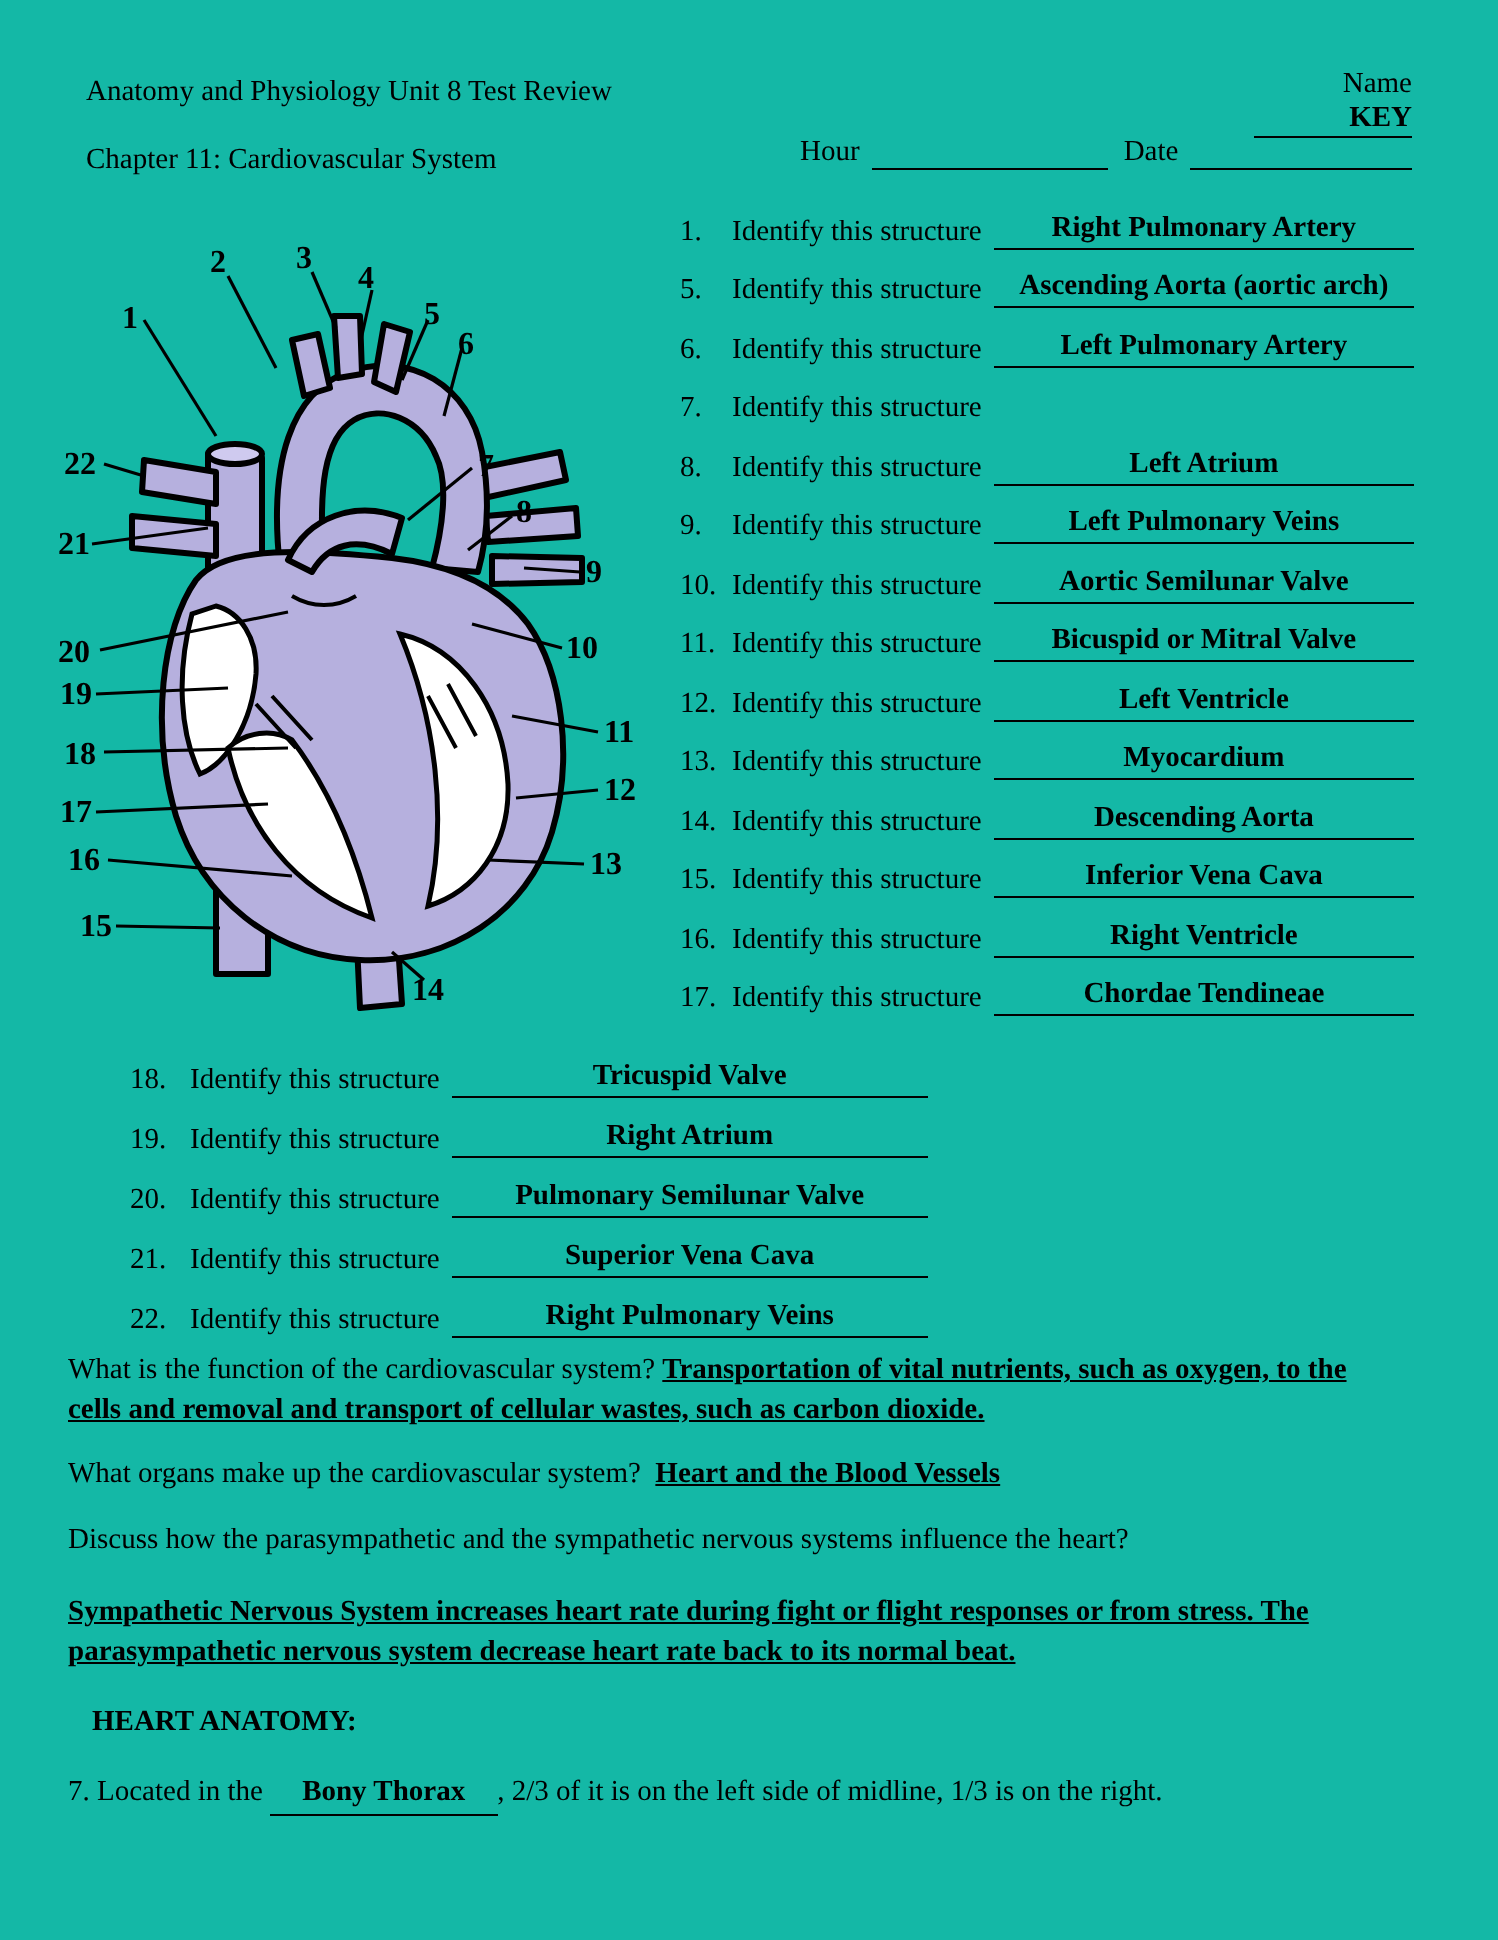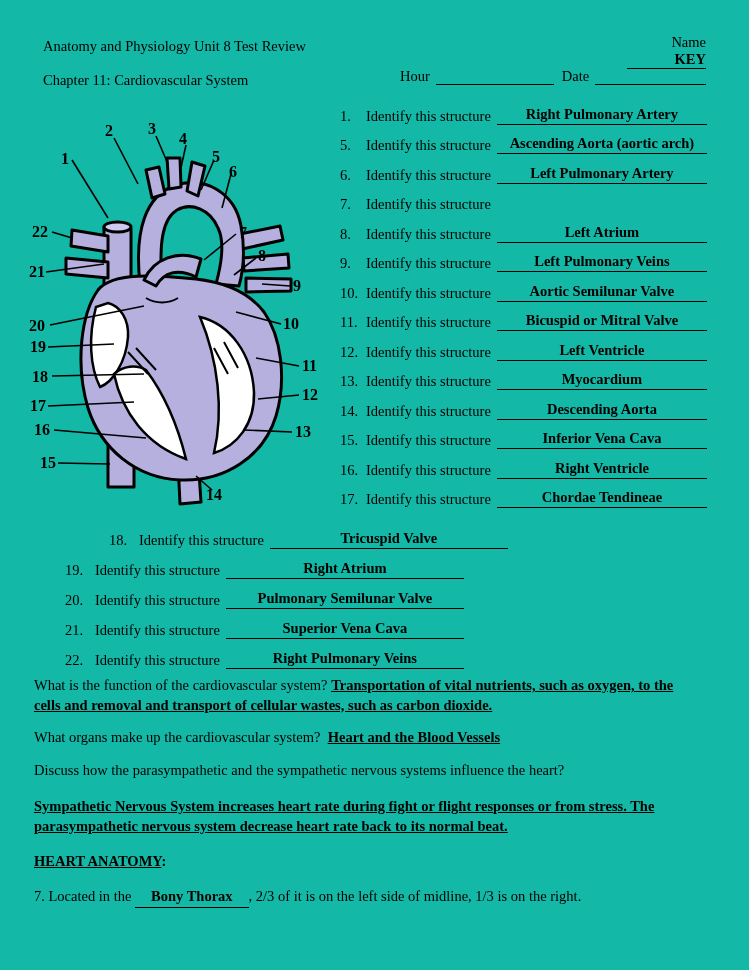--- a/index.html
+++ b/index.html
@@ -24,21 +24,21 @@
   .id-row{display:flex;align-items:flex-end;height:29.5px;}
   .id-num{width:26px;flex:0 0 26px;}
   .id-prompt{margin-right:6px;white-space:nowrap;}
   .id-blank{flex:1;border-bottom:1.2px solid #000;text-align:center;font-weight:bold;white-space:nowrap;padding-bottom:1px;}
   
   .id-row2{display:flex;align-items:flex-end;height:30px;}
   .id-blank2{width:238px;flex:0 0 238px;border-bottom:1.2px solid #000;text-align:center;font-weight:bold;white-space:nowrap;padding-bottom:1px;}
   
   .paras p{margin:0 0 13px 0;line-height:1.35;}
   .ans-inline{font-weight:bold;text-decoration:underline;}
-  .heading-ul{font-weight:bold;text-decoration:underline;}
+  .heading-ul{font-weight:bold;margin-left:12px;}
   .fill-blank{display:inline-block;border-bottom:1.2px solid #000;padding:0 16px;font-weight:bold;text-align:right;}
   .lead{stroke:#000;stroke-width:1.6;}
   .numlbl{font-family:"Liberation Serif",serif;font-size:16px;font-weight:bold;fill:#000;}
 </style>
 </head>
 <body>
 
 <div class="page">
 
   <div class="abs" style="left:43px;top:38px;">Anatomy and Physiology Unit 8 Test Review</div>
@@ -201,21 +201,21 @@
       </div>
     <div class="id-row">
         <span class="id-num">17.</span>
         <span class="id-prompt">Identify this structure</span>
         <span class="id-blank">Chordae Tendineae</span>
       </div>
   </div>
 
   <div class="abs id-list" style="left:65px;top:519px;width:380px;">
     <div class="id-row2">
-        <span class="id-num" style="width:30px;flex-basis:30px;margin-left:44px;">18.</span>
+        <span class="id-num" style="width:30px;flex-basis:30px;">18.</span>
         <span class="id-prompt">Identify this structure</span>
         <span class="id-blank2">Tricuspid Valve</span>
       </div>
     <div class="id-row2">
         <span class="id-num" style="width:30px;flex-basis:30px;">19.</span>
         <span class="id-prompt">Identify this structure</span>
         <span class="id-blank2">Right Atrium</span>
       </div>
     <div class="id-row2">
         <span class="id-num" style="width:30px;flex-basis:30px;">20.</span>

